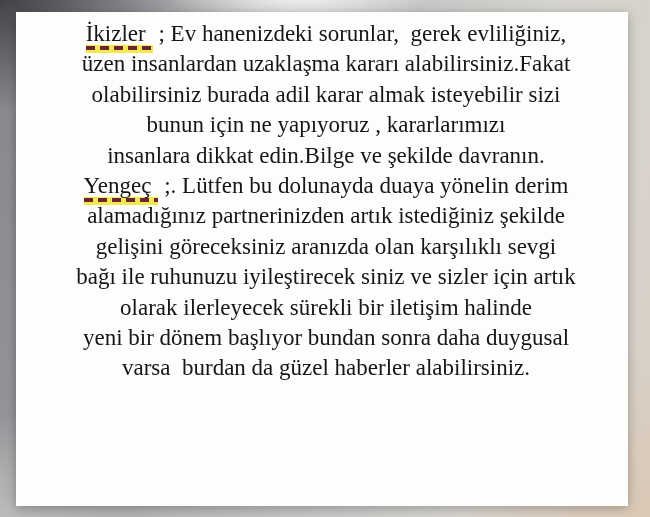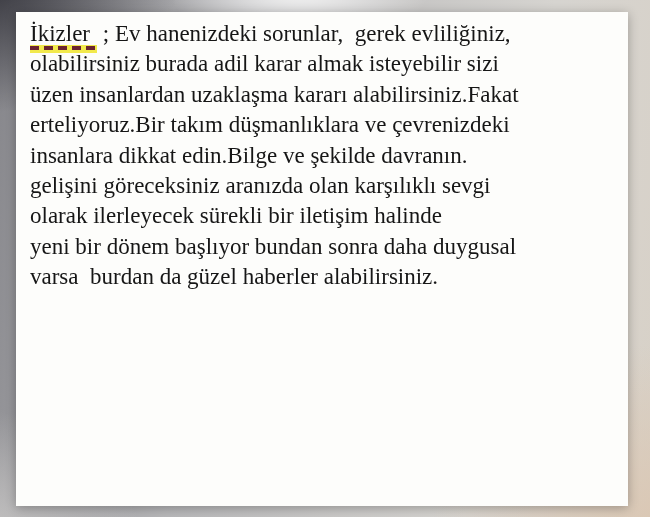--- a/index.html
+++ b/index.html
@@ -12,20 +12,21 @@
     width: 650px;
     height: 517px;
     overflow: hidden;
     background-color: #c9c9cb;
     background-image:
       radial-gradient(ellipse 280px 200px at -3% -6%, rgba(24,24,32,0.80), rgba(24,24,32,0) 72%),
       radial-gradient(ellipse 190px 110px at 46% -4%, rgba(255,255,255,0.95), rgba(255,255,255,0) 70%),
       radial-gradient(ellipse 330px 260px at 104% 104%, rgba(219,198,177,0.95), rgba(219,198,177,0) 75%),
       radial-gradient(ellipse 260px 200px at -6% 106%, rgba(212,210,208,0.9), rgba(212,210,208,0) 70%),
       linear-gradient(100deg, #85858a 0%, #b7b7b9 35%, #d6d4d0 75%, #d8d1c7 100%);
+    text-align: center;
   }
   .text-card {
     position: absolute;
     left: 16px;
     top: 12px;
     width: 612px;
     height: 494px;
     background: #fdfdfb;
     box-shadow: 0 2px 10px rgba(0,0,0,0.28);
     box-sizing: border-box;
@@ -47,22 +48,25 @@
     background-size: 100% 4px, 100% 8px;
     background-position: left 0 bottom 3px, left 0 bottom 0;
   }
 </style>
 </head>
 <body>
 
 <div id="screen">
   <div class="text-card">
     <div class="line"><span class="marked">İkizler</span><span> ; Ev hanenizdeki sorunlar,  gerek evliliğiniz,</span></div>
+    <div class="line">üzen insanlardan uzaklaşma kararı alabilirsiniz.Fakat</div>
     <div class="line">olabilirsiniz burada adil karar almak isteyebilir sizi</div>
-    <div class="line">üzen insanlardan uzaklaşma kararı alabilirsiniz.Fakat</div>
-    <div class="line">erteliyoruz.Bir takım düşmanlıklara ve çevrenizdeki</div>
+    <div class="line">bunun için ne yapıyoruz , kararlarımızı</div>
     <div class="line">insanlara dikkat edin.Bilge ve şekilde davranın.</div>
+    <div class="line"><span class="marked">Yengeç</span><span> ;. Lütfen bu dolunayda duaya yönelin derim</span></div>
+    <div class="line">alamadığınız partnerinizden artık istediğiniz şekilde</div>
     <div class="line">gelişini göreceksiniz aranızda olan karşılıklı sevgi</div>
+    <div class="line">bağı ile ruhunuzu iyileştirecek siniz ve sizler için artık</div>
     <div class="line">olarak ilerleyecek sürekli bir iletişim halinde</div>
     <div class="line">yeni bir dönem başlıyor bundan sonra daha duygusal</div>
     <div class="line">varsa  burdan da güzel haberler alabilirsiniz.</div>
   </div>
 </div>
 
 </body></html>

